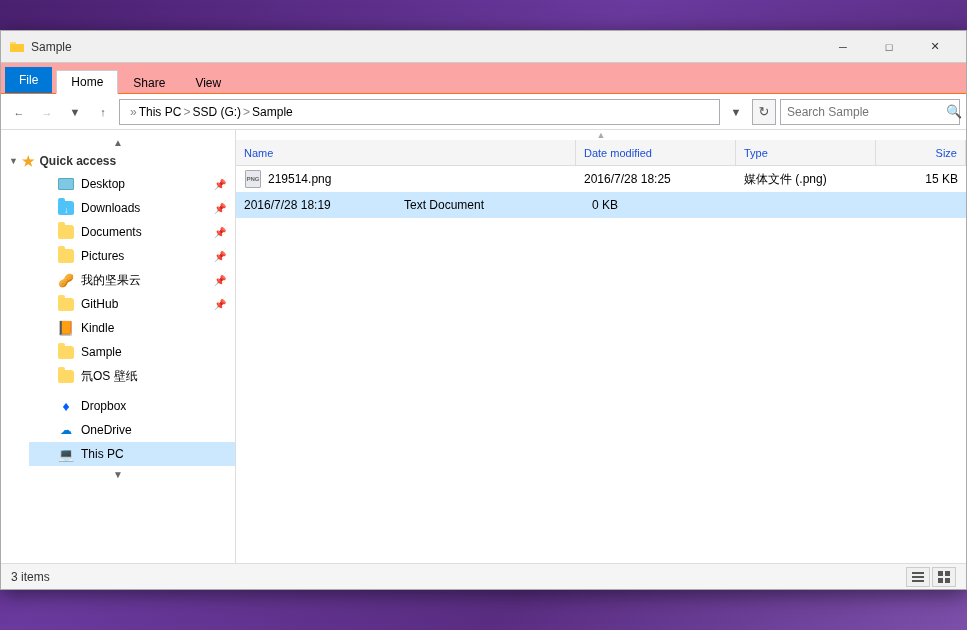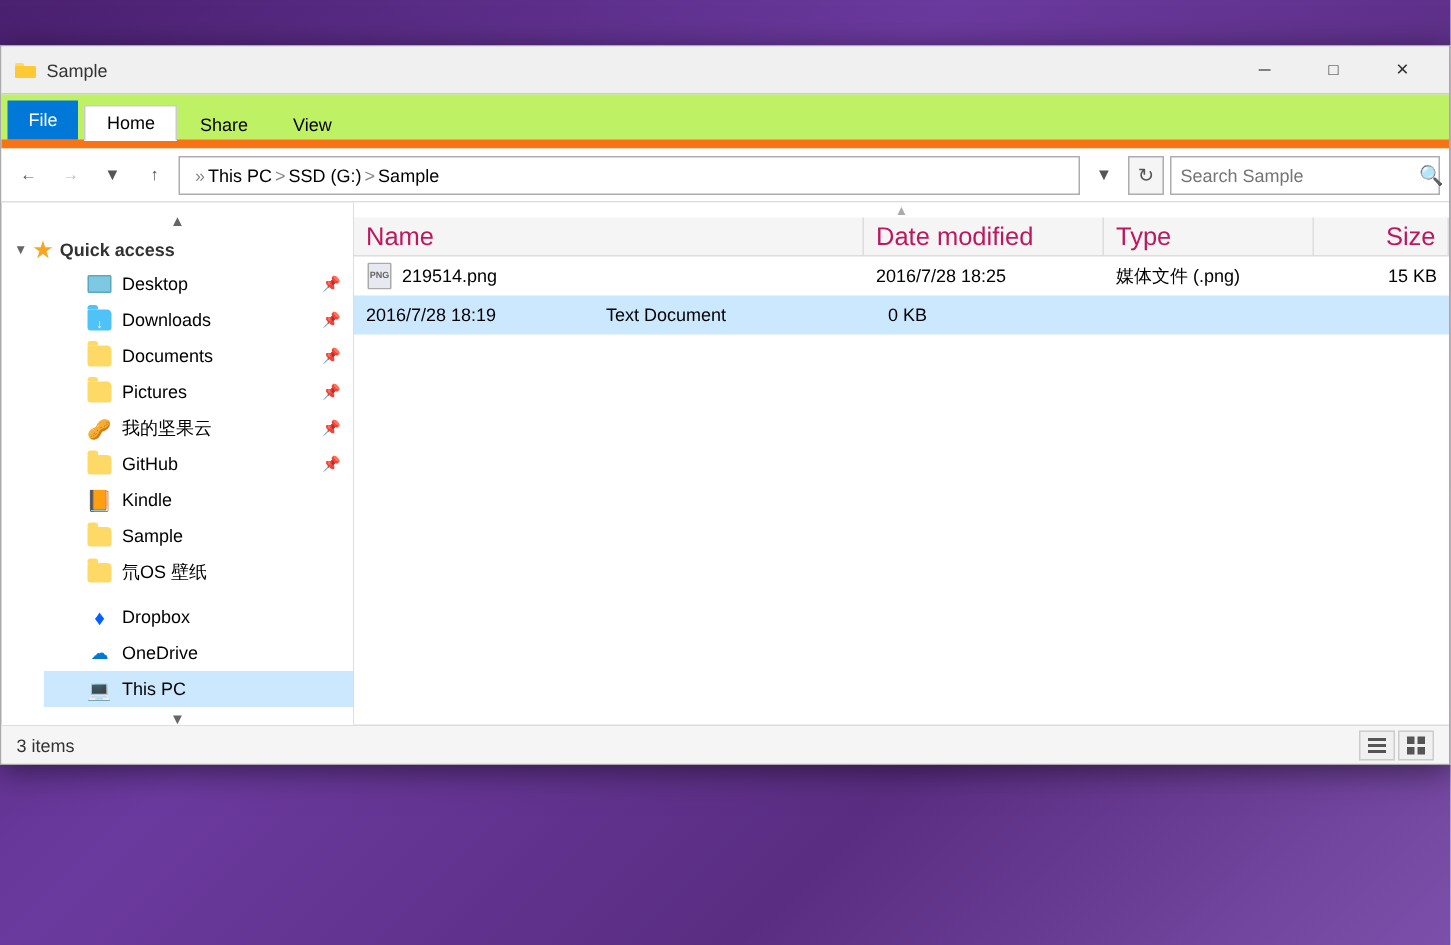--- a/index.html
+++ b/index.html
@@ -8,21 +8,21 @@
       height: 630px;
       background: linear-gradient(135deg, #4a2070 0%, #6b3a9e 40%, #5a2d82 70%, #7c4faa 100%);
       font-family: 'Segoe UI', Arial, sans-serif;
       font-size: 12px;
       display: flex;
       align-items: center;
       justify-content: center;
     }
     .window {
       width: 967px;
-      height: 480px;
+      height: 560px;
       background: #fff;
       border: 1px solid #aaa;
       display: flex;
       flex-direction: column;
       box-shadow: 0 4px 20px rgba(0,0,0,0.5);
       position: absolute;
       top: 30px;
       left: 0;
     }
     
@@ -60,22 +60,22 @@
       background: transparent;
       cursor: pointer;
       display: flex;
       align-items: center;
       justify-content: center;
       font-size: 11px;
       color: #333;
     }
     
     .ribbon {
-      background: #bef264;
-      border-bottom: 6px solid #f97316;
+      background: #fca5a5;
+      border-bottom: 1px solid #f97316;
     }
     .ribbon-tabs {
       display: flex;
       align-items: flex-end;
       height: 30px;
       padding: 0 4px;
     }
     .ribbon-tab {
       padding: 4px 14px;
       border: 1px solid transparent;
@@ -234,22 +234,22 @@
       flex-direction: column;
       background: #fff;
       overflow: hidden;
     }
     .file-list-header {
       display: flex;
       align-items: flex-start;
       height: 26px;
       border-bottom: 1px solid #ddd;
       background: #f5f5f5;
-      font-size: 17px;
-      color: #be185d;
+      font-size: 11px;
+      color: #1d4ed8;
     }
     .file-list-header .col-header {
       padding: 0 8px;
       border-right: 1px solid #ddd;
       height: 100%;
       display: flex;
       align-items: center;
       cursor: pointer;
       user-select: none;
     }

